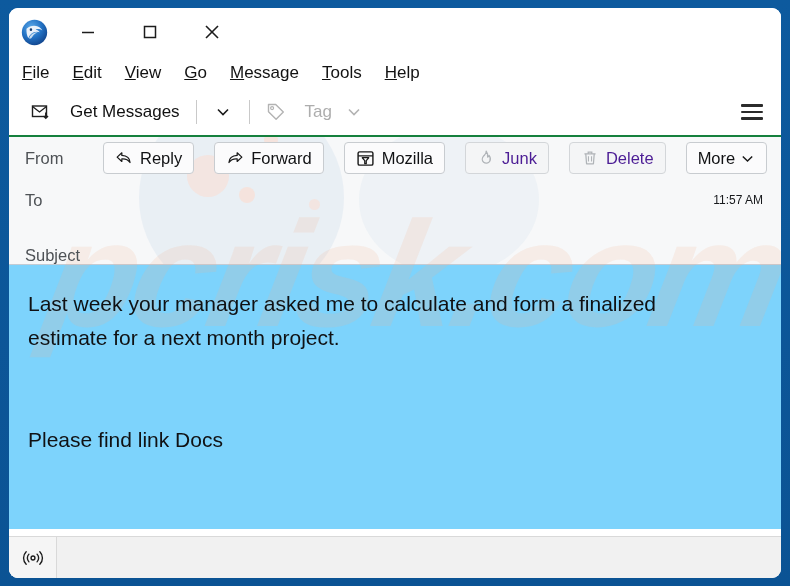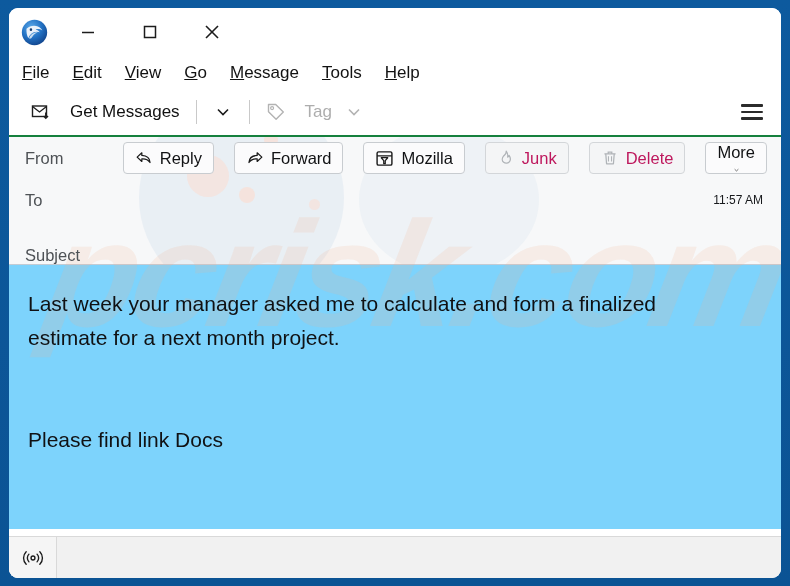--- a/index.html
+++ b/index.html
@@ -205,25 +205,25 @@
     font-size: 16.5px;
     color: #111214;
     background: #fbfbfc;
     border: 1px solid #c8ccd0;
     border-radius: 4px;
     white-space: nowrap;
     cursor: default;
     box-sizing: border-box;
   }
   .act-btn.disabled {
-    color: #be185d;
+    color: #4c1d95;
     background: #f4f5f6;
     border-color: #d3d6d9;
   }
-  .act-btn.plain { gap: 5px; flex-direction: column; }
+  .act-btn.plain { gap: 5px; }
 
   
   #message-body {
     position: relative;
     background: #7dd3fc;
     height: 264px;
     padding: 22px 29px 0 19px;
     box-sizing: border-box;
     overflow: hidden;
   }

